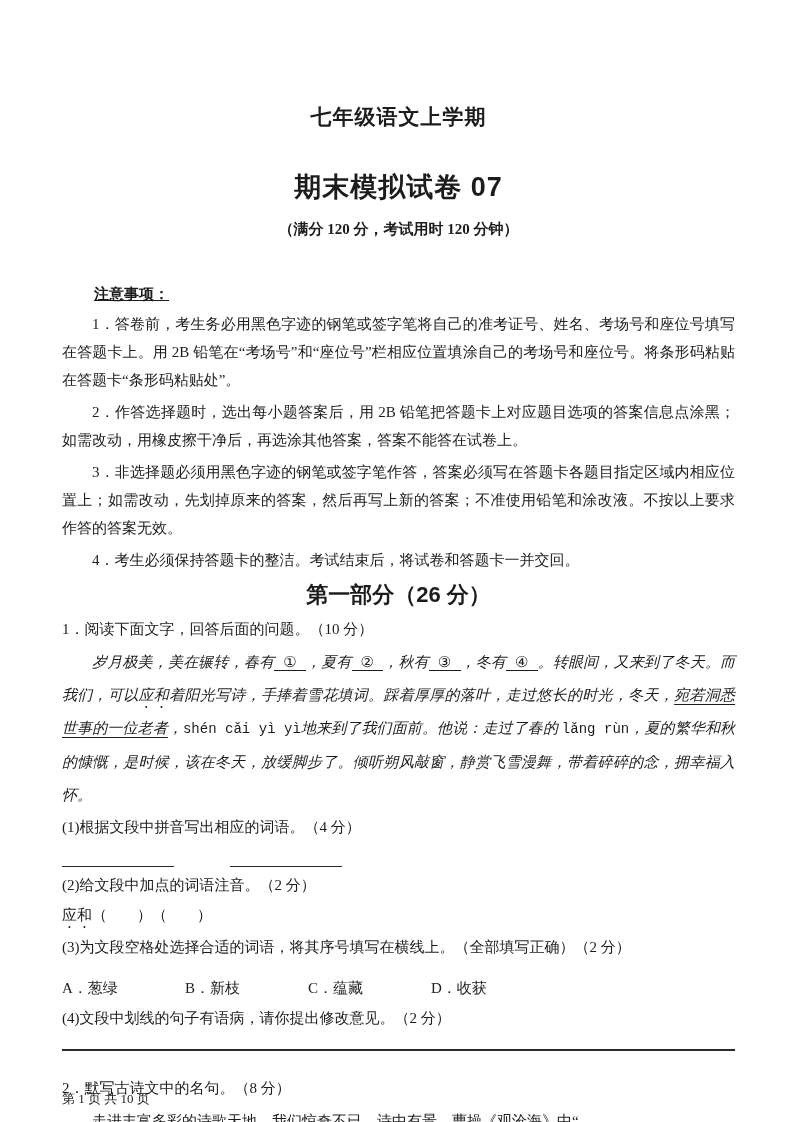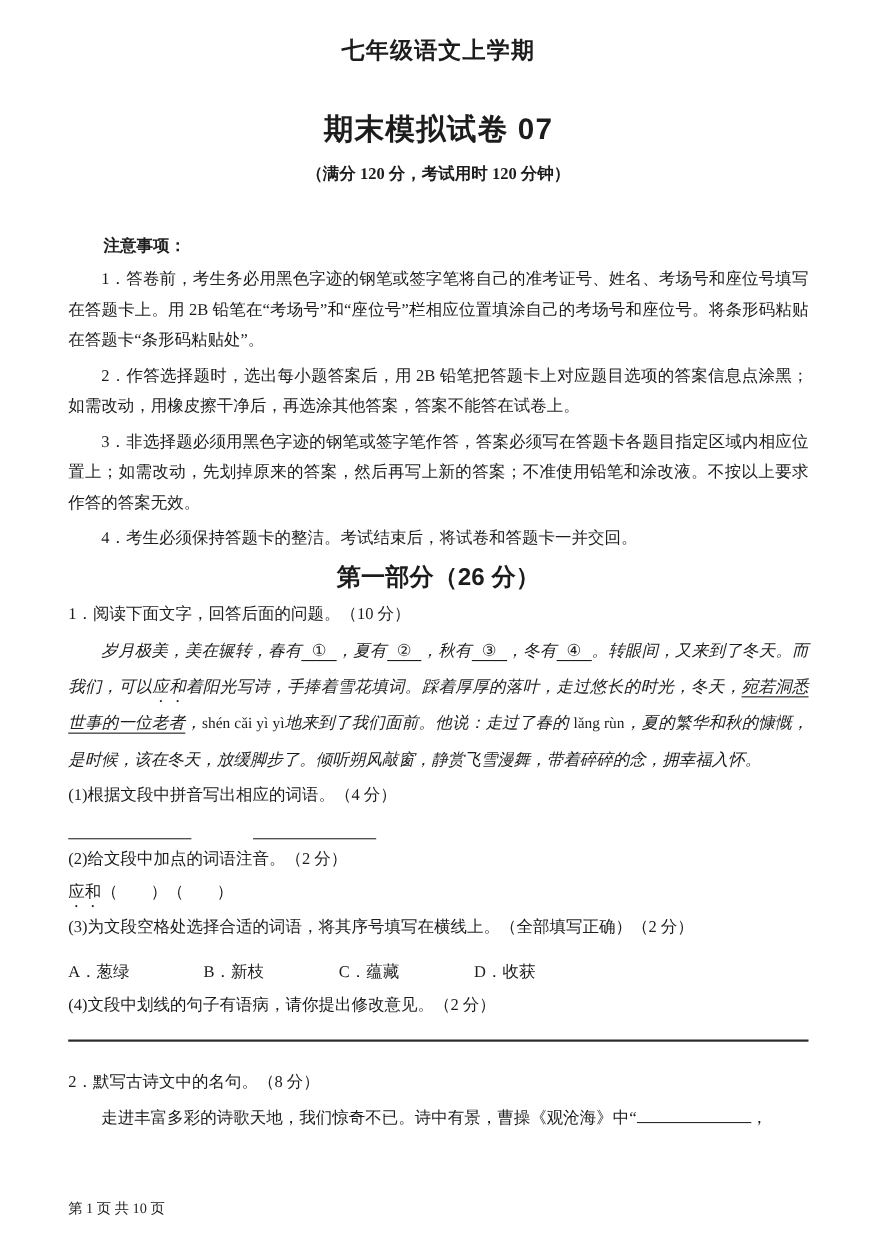--- a/index.html
+++ b/index.html
@@ -6,21 +6,21 @@
   .page {
     position: relative;
     width: 793px;
     height: 1122px;
     margin: 0 auto;
     background: #ffffff;
     color: #1c1c1c;
     font-family: "Liberation Serif", "DejaVu Serif", serif;
     font-size: 15px;
     box-sizing: border-box;
-    padding: 32px 58px 0 62px;
+    padding: 102px 58px 0 62px;
     overflow: hidden;
   }
   .center { text-align: center; }
   .course-title {
     font-family: "Liberation Sans", "DejaVu Sans", sans-serif;
     font-weight: bold;
     font-size: 21px;
     line-height: 30px;
     letter-spacing: 1px;
   }
@@ -38,20 +38,21 @@
     line-height: 22px;
     margin-top: 12px;
   }
   .notes-heading {
     font-family: "Liberation Sans", "DejaVu Sans", sans-serif;
     font-weight: bold;
     font-size: 15px;
     line-height: 24px;
     margin-top: 42px;
     text-indent: 32px;
+    text-decoration: underline;
   }
   .note-item {
     margin: 4px 0 0 0;
     line-height: 28px;
     text-align: justify;
     text-indent: 2em;
   }
   .section-heading {
     font-family: "Liberation Sans", "DejaVu Sans", sans-serif;
     font-weight: bold;
@@ -72,21 +73,21 @@
     font-style: normal;
     padding: 0 9px;
     border-bottom: 1px solid #1c1c1c;
   }
   .u-phrase {
     text-decoration: underline;
     text-underline-offset: 4px;
   }
   .pinyin {
     font-style: normal;
-    font-family: Liberation Serif, serif;
+    font-family: Liberation Mono, monospace;
     font-size: 14px;
   }
   .dot-em {
     -webkit-text-emphasis: filled dot;
     -webkit-text-emphasis-position: under left;
     text-emphasis: filled dot;
     text-emphasis-position: under left;
   }
   .sub-q { line-height: 30px; margin-top: 0; }
   .blank-row { height: 26px; margin-top: 2px; }

